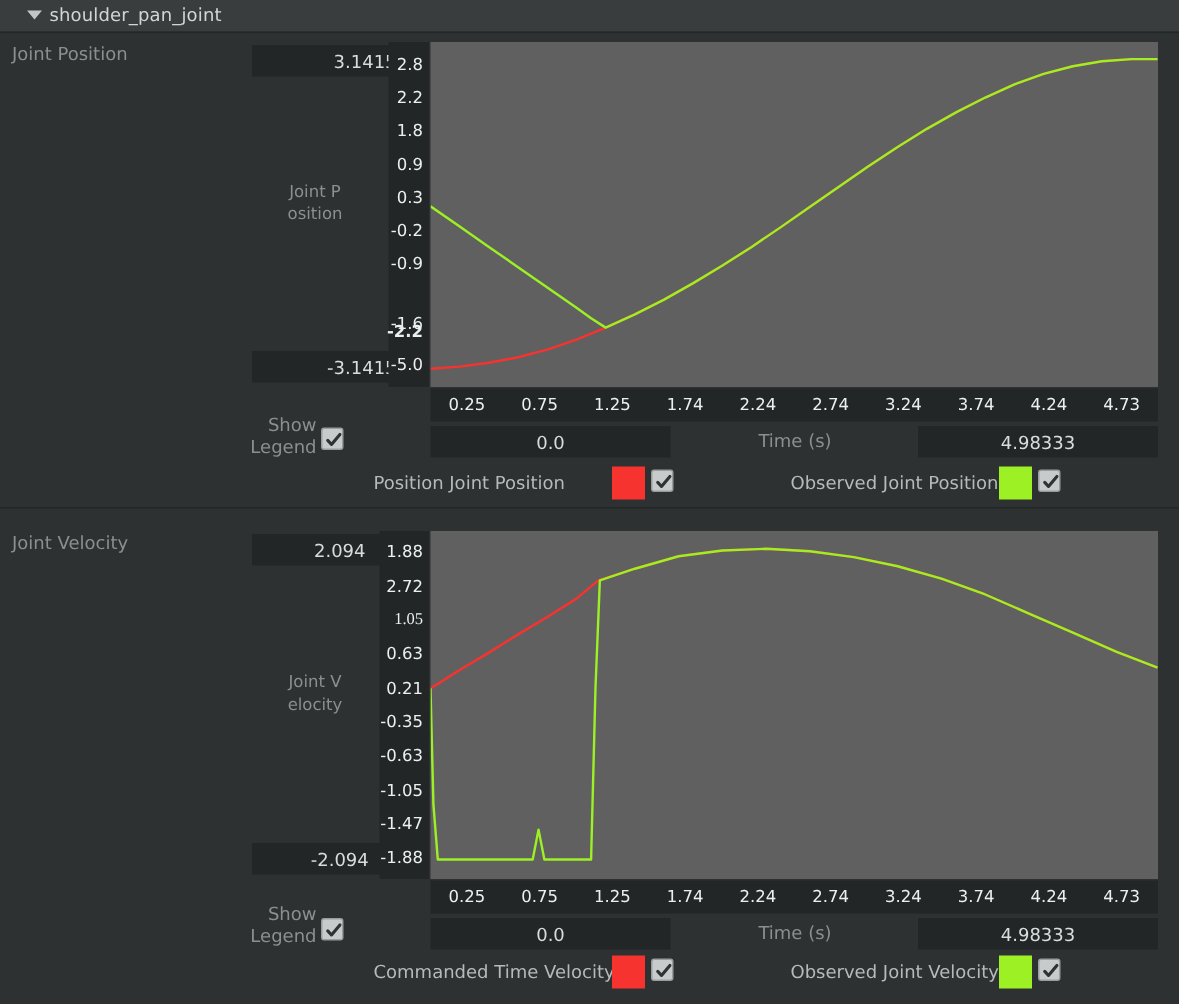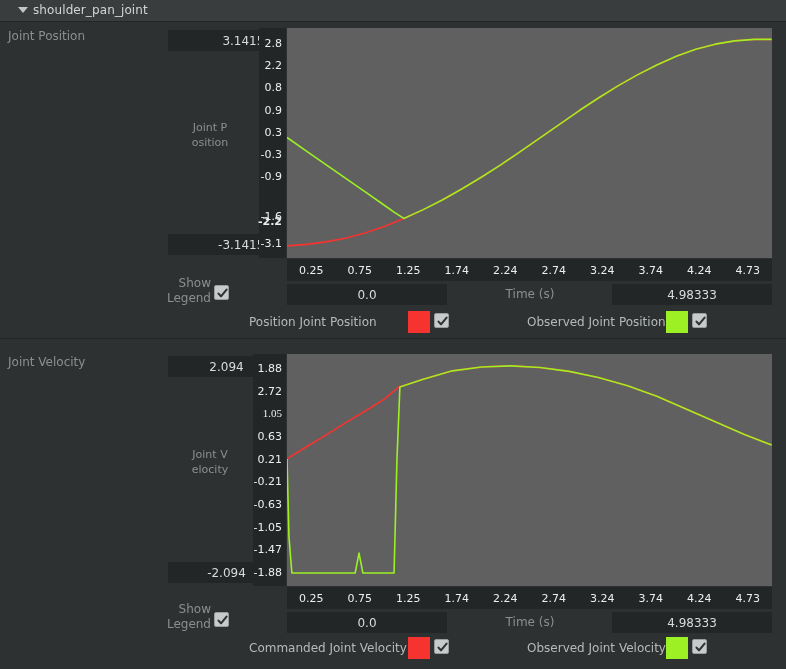--- a/index.html
+++ b/index.html
@@ -125,28 +125,28 @@
 
 <div class="numbox" id="p0-ymax" style="left:168px; top:30px; width:117px; height:21px; justify-content:flex-end; padding-right:13px;">3.14159</div>
 
 <div class="numbox" id="p0-ymin" style="left:168px; top:234px; width:117px; height:21px; justify-content:flex-end; padding-right:13px;">-3.14159</div>
 
 <div class="vert-axis-title" style="left:190px; top:120px; width:40px;">Joint Position</div>
 
 <div class="axis-ylabels" id="p0-yticks" style="left:259px; top:28px; width:27px; height:230px;">
     <span style="top: 15px;">2.8</span>
     <span style="top: 37.2222px;">2.2</span>
-    <span style="top: 59.4444px;">0.8</span>
+    <span style="top: 59.4444px;">1.8</span>
     <span style="top: 81.6667px;">0.9</span>
     <span style="top: 103.889px;">0.3</span>
-    <span style="top: 126.111px;">-0.3</span>
+    <span style="top: 126.111px;">-0.2</span>
     <span style="top: 148.333px;">-0.9</span>
     <span style="top: 188px;">-1.6</span>
     <span style="top: 192.778px; font-weight: bold;">-2.2</span>
-    <span style="top: 215px;">-3.1</span>
+    <span style="top: 215px;">-5.0</span>
   </div>
 
 <div class="plot" id="p0-plot" style="left:287px; top:28px; width:485px; height:230px;">
   <svg id="p0-svg" width="485" height="230" viewBox="0 0 485 230">
       <path d="M0.00 217.86 L19.46 216.40 L38.93 213.84 L58.39 210.17 L77.86 205.05 L97.32 198.46 L107.06 194.43 L116.79 190.41 L136.25 181.62 L155.72 171.74 L175.18 160.76 L194.65 149.04 L214.11 136.60 L233.58 123.42 L253.04 109.88 L272.51 96.33 L291.97 82.79 L311.44 69.98 L330.90 57.90 L350.37 46.91 L369.83 37.03 L389.30 28.24 L408.76 21.29 L428.23 16.16 L447.69 12.87 L467.16 11.41 L484.68 11.41" stroke="#f7332f" stroke-width="1.6" fill="none" stroke-linejoin="round"></path>
       <path d="M0.00 109.51 L19.46 123.05 L38.93 136.60 L58.39 150.14 L77.86 163.69 L97.32 177.23 L107.06 184.18 L116.79 190.41 L136.25 181.62 L155.72 171.74 L175.18 160.76 L194.65 149.04 L214.11 136.60 L233.58 123.42 L253.04 109.88 L272.51 96.33 L291.97 82.79 L311.44 69.98 L330.90 57.90 L350.37 46.91 L369.83 37.03 L389.30 28.24 L408.76 21.29 L428.23 16.16 L447.69 12.87 L467.16 11.41 L484.68 11.41" stroke="#9cf024" stroke-width="1.6" fill="none" stroke-linejoin="round"></path>
     </svg>
 </div>
 
 <div class="axis-xlabels" id="p0-xticks" style="left:287px; top:259px; width:485px; height:22px;">
@@ -198,21 +198,21 @@
 <div class="numbox" style="left:168px; top:562px; width:117px; height:21px; justify-content:center;">-2.094</div>
 
 <div class="vert-axis-title" style="left:190px; top:447px; width:40px;">Joint Velocity</div>
 
 <div class="axis-ylabels" id="p1-yticks" style="left:253px; top:354px; width:33px; height:232px;">
     <span style="top: 14px;">1.88</span>
     <span style="top: 36.6667px;">2.72</span>
     <span style="top: 59.3333px; font-family: Liberation Serif, serif;">1.05</span>
     <span style="top: 82px;">0.63</span>
     <span style="top: 104.667px;">0.21</span>
-    <span style="top: 127.333px;">-0.21</span>
+    <span style="top: 127.333px;">-0.35</span>
     <span style="top: 150px;">-0.63</span>
     <span style="top: 172.667px;">-1.05</span>
     <span style="top: 195.333px;">-1.47</span>
     <span style="top: 218px;">-1.88</span>
   </div>
 
 <div class="plot" id="p1-plot" style="left:287px; top:354px; width:485px; height:232px;">
   <svg id="p1-svg" width="485" height="232" viewBox="0 0 485 232">
       <path d="M0.00 104.92 L19.46 92.73 L38.93 81.10 L58.39 68.91 L77.86 57.28 L97.32 45.09 L111.92 32.91 L136.25 25.15 L165.45 16.84 L194.65 12.96 L223.85 11.85 L253.04 13.52 L282.24 17.39 L311.44 23.49 L340.64 31.80 L369.83 42.32 L399.03 55.06 L428.23 67.81 L457.43 80.55 L484.68 91.07" stroke="#f7332f" stroke-width="1.6" fill="none" stroke-linejoin="round"></path>
       <path d="M0.00 104.92 L1.95 182.48 L4.87 219.04 L68.13 219.04 L72.02 199.09 L75.91 219.04 L79.81 219.04 L107.06 219.04 L109.98 104.92 L112.90 32.91 L136.25 25.15 L165.45 16.84 L194.65 12.96 L223.85 11.85 L253.04 13.52 L282.24 17.39 L311.44 23.49 L340.64 31.80 L369.83 42.32 L399.03 55.06 L428.23 67.81 L457.43 80.55 L484.68 91.07" stroke="#9cf024" stroke-width="1.6" fill="none" stroke-linejoin="round"></path>
@@ -236,21 +236,21 @@
 <div class="cbox" style="left:214px; top:612px;">
   <svg width="13" height="13" viewBox="0 0 13 13">
     <path d="M2.5 6.6 L5 9.3 L10.6 2.6" stroke="#303334" stroke-width="2.1" fill="none" stroke-linecap="round" stroke-linejoin="round"></path>
   </svg>
 </div>
 
 <div class="numbox" style="left:287px; top:612px; width:160px; height:21px;">0.0</div>
 <div class="timelabel" style="left:455px; top:615px; width:150px;">Time (s)</div>
 <div class="numbox" style="left:612px; top:612px; width:160px; height:21px;">4.98333</div>
 
-<div class="legend-label" style="left:249px; top:641px;">Commanded Joint Velocity</div>
+<div class="legend-label" style="left:249px; top:641px;">Commanded Time Velocity</div>
 <div class="swatch" id="p1-sw0" style="left: 408px; top: 637px; background: rgb(247, 51, 47);"></div>
 <div class="cbox" style="left:434px; top:639px;">
   <svg width="13" height="13" viewBox="0 0 13 13">
     <path d="M2.5 6.6 L5 9.3 L10.6 2.6" stroke="#303334" stroke-width="2.1" fill="none" stroke-linecap="round" stroke-linejoin="round"></path>
   </svg>
 </div>
 
 <div class="legend-label" style="left:527px; top:641px;">Observed Joint Velocity</div>
 <div class="swatch" id="p1-sw1" style="left: 666px; top: 637px; background: rgb(156, 240, 36);"></div>
 <div class="cbox" style="left:692px; top:639px;">

